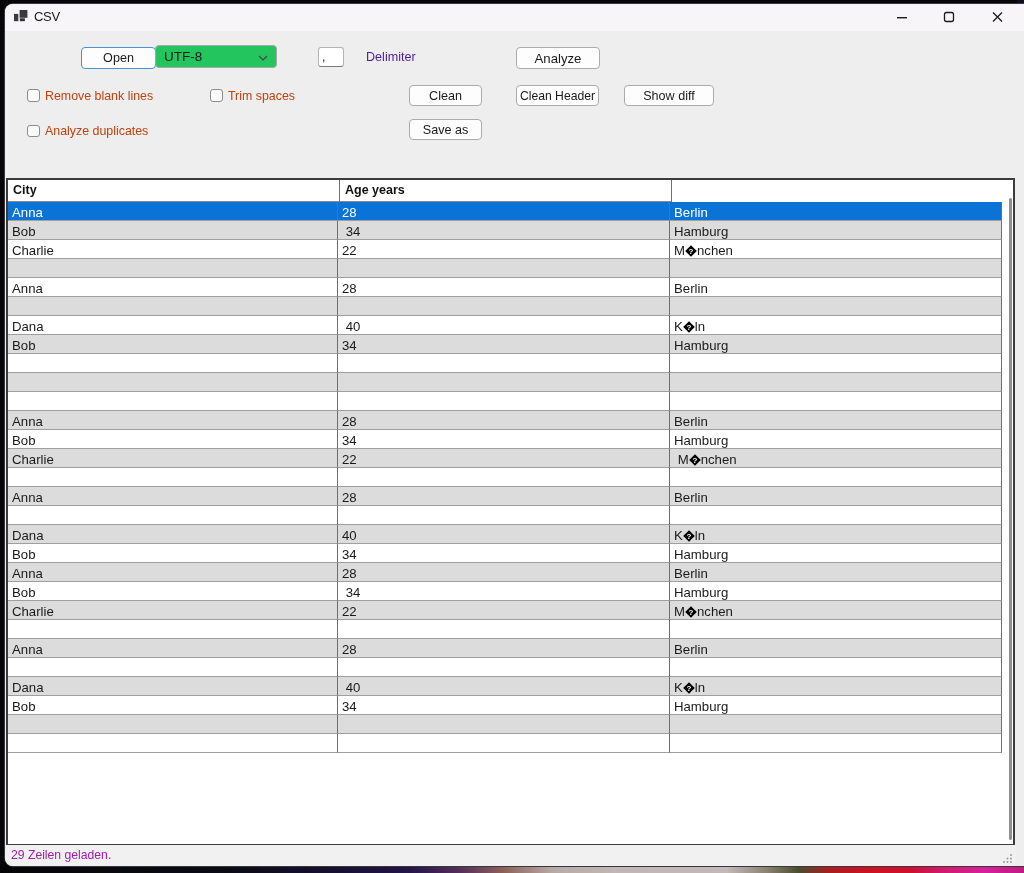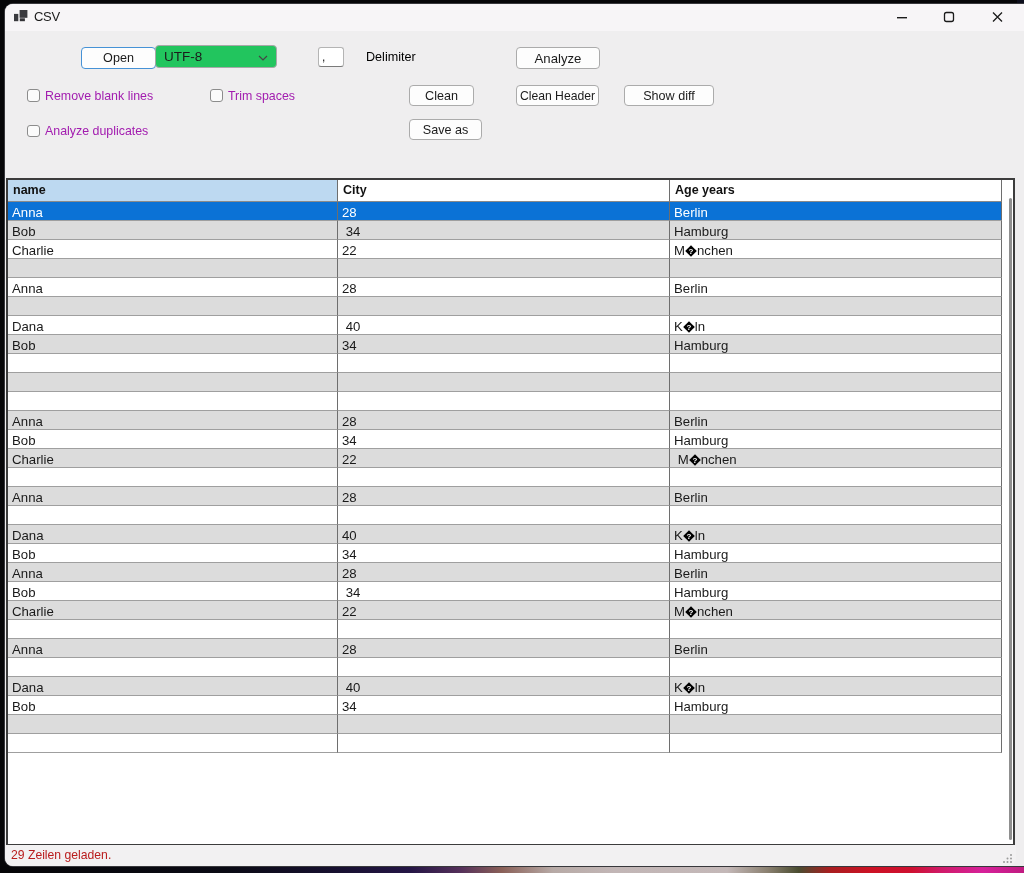--- a/index.html
+++ b/index.html
@@ -12,28 +12,28 @@
 #tmin{left:874px;width:46px;}
 #tmax{left:921px;width:46px;}
 #tclose{left:969px;width:46px;}
 
 .btn{position:absolute;background:#fdfdfd;border:1px solid #ababab;border-radius:4px;font-size:12.6px;color:#1b1b1b;display:flex;align-items:center;justify-content:center;box-sizing:border-box;}
 #bopen{left:28px;top:43px;width:75px;height:22px;border:1.6px solid #4692d6;border-radius:4px;margin-left:48px;}
 #combo{position:absolute;left:150px;top:41px;width:122px;height:23px;background:#22c55e;border:1px solid #a8a8a8;border-radius:4px;box-sizing:border-box;font-size:13.5px;color:#1b1b1b;}
 #combo span{position:absolute;left:8px;top:3px;}
 #tdelim{position:absolute;left:313px;top:43px;width:26px;height:20px;background:#fff;border:1px solid #b4b4b4;border-bottom:1.5px solid #7a7a7a;border-radius:3px;box-sizing:border-box;font-size:13px;color:#1b1b1b;}
 #tdelim span{position:absolute;left:3px;top:2px;font-size:12px;}
-#ldelim{position:absolute;left:361px;top:46px;font-size:12.6px;color:#000000;}
+#ldelim{position:absolute;left:361px;top:46px;font-size:12.6px;color:#4c1d95;}
 #banalyze{left:511px;top:43px;width:84px;height:22px;font-size:13.2px;}
 .cb{position:absolute;width:12.5px;height:12.5px;border:1px solid #8c8c8c;border-radius:3px;background:#fbfbfb;box-sizing:border-box;}
-.cblab{position:absolute;font-size:12.4px;color:#a21caf;}
+.cblab{position:absolute;font-size:12.4px;color:#c2410c;}
 #cb1{left:22px;top:85px;}  #cb1l{left:40px;top:84.5px;}
 #cb2{left:205px;top:85px;} #cb2l{left:223px;top:84.5px;}
 #cb3{left:22px;top:120.5px;} #cb3l{left:40px;top:120px;}
-#bclean{left:404px;top:81px;width:65px;height:21px;}
+#bclean{left:404px;top:81px;width:73px;height:21px;}
 #bcleanh{left:511px;top:81px;width:83px;height:21px;font-size:12.2px;}
 #bshowdiff{left:619px;top:81px;width:90px;height:21px;}
 #bsaveas{left:404px;top:115px;width:73px;height:21px;}
 
 #grid{position:absolute;left:1px;top:174px;width:1009px;height:668px;border:2px solid #3c3c3c;background:#fff;box-sizing:border-box;}
 #gin{position:absolute;left:0;top:0;right:0;bottom:0;overflow:hidden;}
 #hdr{position:absolute;left:0;top:0;height:22px;width:994px;display:flex;font-weight:bold;font-size:12.5px;color:#111;}
 .hc{box-sizing:border-box;border-right:1px solid #6e6e6e;border-bottom:1px solid #8a8a8a;padding:3px 0 0 5px;background:#fff;}
 #h1{width:330px;background:#bdd9f1;}
 #h2{width:332px;}
@@ -44,21 +44,21 @@
 .r.w .c{background:#fff;}
 .r.sel .c{background:#0b72d6;color:#fff;}
 .c{box-sizing:border-box;border-right:1px solid #6e6e6e;border-bottom:1px solid #9f9f9f;padding:3px 0 0 4px;font-size:13.2px;color:#1a1a1a;overflow:hidden;white-space:pre;}
 .c1{width:330px;}
 .c2{width:332px;}
 .c3{width:332px;}
 #sbar{position:absolute;left:994px;top:0;width:11px;height:664px;background:#fff;}
 #sthumb{position:absolute;left:1001px;top:18px;width:3px;height:642px;background:#8f8f8f;border-radius:2px;}
 .rp{vertical-align:-2px;}
 
-#status{position:absolute;left:0;top:841px;width:1011px;height:21px;background:#f2f1f2;border-radius:0 0 8px 8px;font-size:12.2px;color:#b91c1c;}
+#status{position:absolute;left:0;top:841px;width:1011px;height:21px;background:#f2f1f2;border-radius:0 0 8px 8px;font-size:12.2px;color:#a21caf;}
 #status span{position:absolute;left:6px;top:3px;}
 #grip{position:absolute;right:3px;bottom:3px;width:10px;height:10px;}
 </style></head>
 <body>
 <div id="wallR"></div>
 <div id="wallB"></div>
 <div id="win">
   <div id="titlebar">
     <svg id="ticon" width="14" height="12" viewBox="0 0 14 12">
         <rect x="5.6" y="0" width="7.8" height="7.8" fill="#3a3a3e"></rect>
@@ -94,21 +94,20 @@
     <div class="cblab" id="cb2l">Trim spaces</div>
   <div class="cb" id="cb3"></div>
     <div class="cblab" id="cb3l">Analyze duplicates</div>
   <div class="btn" id="bclean">Clean</div>
   <div class="btn" id="bcleanh">Clean Header</div>
   <div class="btn" id="bshowdiff">Show diff</div>
   <div class="btn" id="bsaveas">Save as</div>
   <div id="grid">
       <div id="gin">
     <div id="hdr">
-          <div class="hc" id="h1">name</div>
           <div class="hc" id="h3">City</div>
           <div class="hc" id="h2">Age years</div>
         </div>
     <div id="rows">
 <div class="r sel">
             <div class="c c1">Anna</div>
             <div class="c c2">28</div>
             <div class="c c3">Berlin</div>
           </div>
 <div class="r g">

